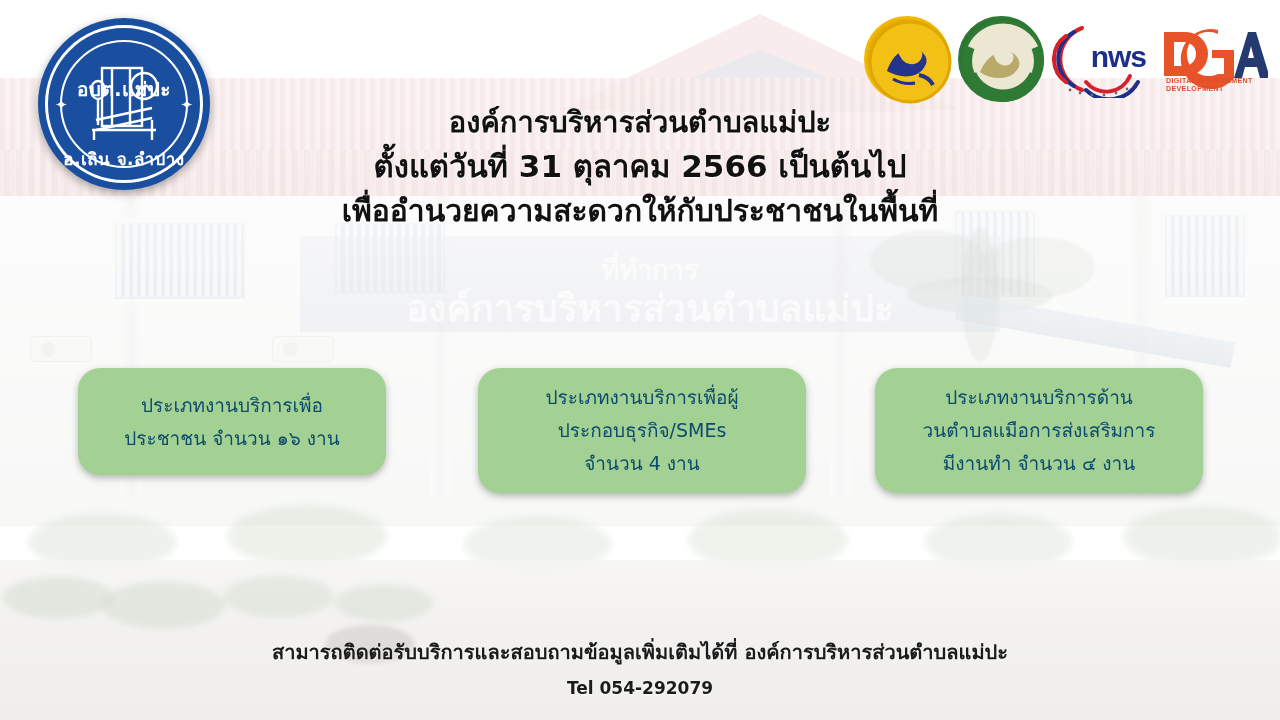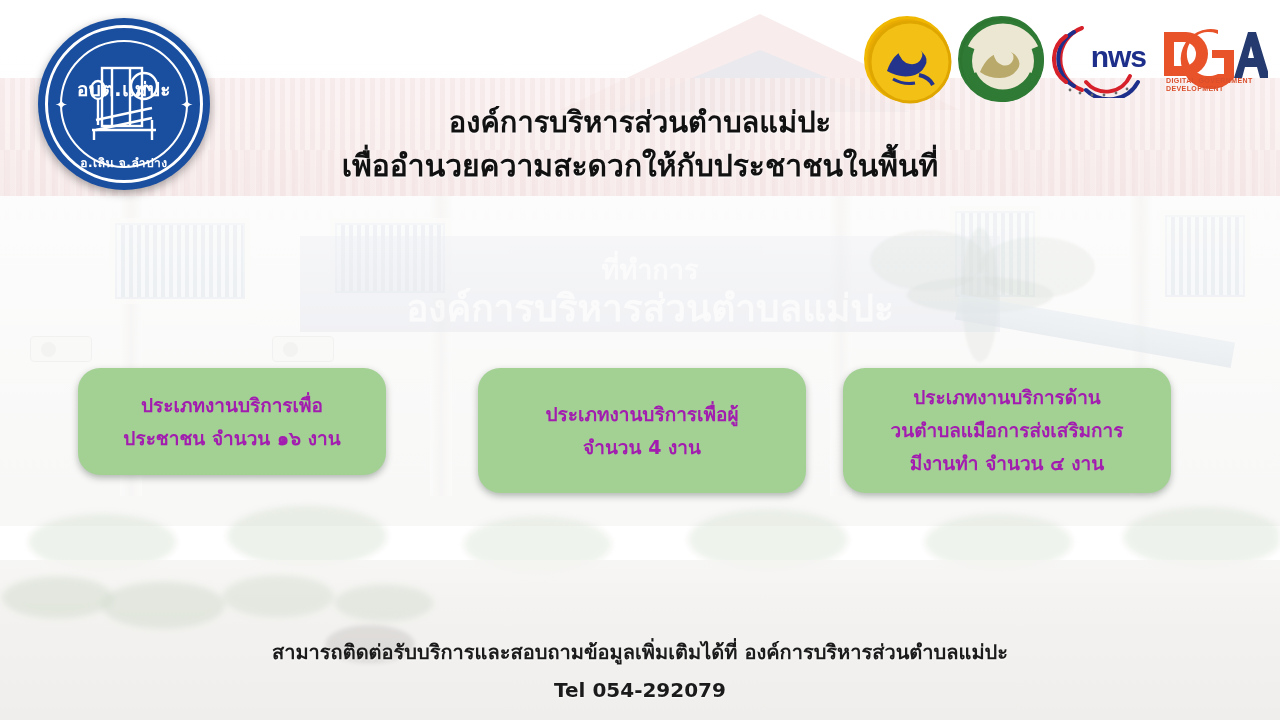--- a/index.html
+++ b/index.html
@@ -168,21 +168,21 @@
   }
   .seal .loom {
     position:absolute; left:44px; top:46px; width:84px; height:82px;
   }
   .seal-top-text, .seal-bot-text {
     position:absolute; left:0; width:172px; text-align:center;
     color:#ffffff; font-weight:700; letter-spacing:.5px;
     font-family:"DejaVu Sans","Liberation Sans",sans-serif;
   }
   .seal-top-text { top:22px; font-size:19px;margin-top:34px; }
-  .seal-bot-text { bottom:18px; font-size:12px; }
+  .seal-bot-text { bottom:18px; font-size:17px; }
   .seal-star { position:absolute; color:#fff; font-size:15px; top:78px; }
   .seal-star.l { left:17px; } .seal-star.r { right:17px; }
 
   .toplogos {
     position:absolute; right:12px; top:16px;
     display:flex; align-items:center; gap:8px;
   }
   .logo-thai-lion, .logo-green-seal {
     width:86px; height:86px; border-radius:50%; position:relative;
   }
@@ -222,28 +222,28 @@
   .headline .l4 { font-size:30px; margin-bottom:0; }
 
   
   .cards { position:absolute; left:0; top:368px; width:1280px; height:130px; }
   .card {
     position:absolute;
     background:#a3d194;
     border-radius:22px;
     box-shadow:0 3px 7px rgba(40,60,40,.35);
     display:flex; flex-direction:column; justify-content:center; align-items:center;
-    color:#a21caf;
-    font-family:"DejaVu Sans","Liberation Sans",sans-serif;
-    font-weight:700; font-size:19px; line-height:1.0;
+    color:#0c4a6e;
+    font-family:"DejaVu Sans","Liberation Sans",sans-serif;
+    font-weight:400; font-size:19px; line-height:1.0;
   }
   .card .row { padding:7px 0; white-space:nowrap; }
   .card-1 { left:78px;  top:0; width:308px; height:107px; }
   .card-2 { left:478px; top:0; width:328px; height:125px; }
-  .card-3 { left:843px; top:0; width:328px; height:125px; }
+  .card-3 { left:875px; top:0; width:328px; height:125px; }
 
   
   .banner {
     position:absolute; left:76px; top:520px; width:1128px; height:86px;
     background:#a6d3a0;
     box-shadow:0 3px 8px rgba(40,60,40,.35);
     display:flex; align-items:center; justify-content:center;
     color:#0d0d0d; font-weight:700; font-size:40px;
     font-family:"DejaVu Sans","Liberation Sans",sans-serif;
     white-space:nowrap;
@@ -251,21 +251,21 @@
 
   
   .footer {
     position:absolute; left:0; top:636px; width:1280px;
     text-align:center; color:#1b1b1b;
     font-family:"DejaVu Sans","Liberation Sans",sans-serif;
     font-weight:700;
     text-shadow:0 1px 2px rgba(255,255,255,.9);
   }
   .footer .f1 { font-size:20px; margin-bottom:10px; }
-  .footer .f2 { font-size:20px; }
+  .footer .f2 { font-size:17px; }
 </style>
 </head>
 <body>
 
 <div class="poster">
 
   <div class="bg-photo">
     <div class="bg-sky"></div>
     <div class="bg-gable"></div>
     <div class="bg-gable-in"></div>
@@ -375,32 +375,34 @@
         <path d="M18 20 h10 a12 12 0 0 1 0 24 h-10 z" fill="#ffffff"></path>
         <path d="M62 12 a22 22 0 1 0 0 40 h6 v-16 h-12 v-8 h22 v28 a30 30 0 1 1 -16 -48 z" fill="#e8532a"></path>
         <path d="M78 56 L92 10 h8 l14 46 h-10 l-3 -11 h-12 l-3 11 z M92 36 h6 l-3 -12 z" fill="#253a6e"></path>
       </svg>
       <span class="dga-sub">DIGITAL GOVERNMENT DEVELOPMENT</span>
     </div>
   </div>
 
   <div class="headline">
     <div class="l l1">องค์การบริหารส่วนตำบลแม่ปะ</div>
+    <div class="l l3">ตั้งแต่วันที่ 31 ตุลาคม 2566 เป็นต้นไป</div>
     <div class="l l4">เพื่ออำนวยความสะดวกให้กับประชาชนในพื้นที่</div>
   </div>
 
   <div class="cards">
 
     <div class="card card-1">
       <div class="row">ประเภทงานบริการเพื่อ</div>
       <div class="row">ประชาชน จำนวน ๑๖ งาน</div>
     </div>
 
     <div class="card card-2">
       <div class="row">ประเภทงานบริการเพื่อผู้</div>
+      <div class="row">ประกอบธุรกิจ/SMEs</div>
       <div class="row">จำนวน 4 งาน</div>
     </div>
 
     <div class="card card-3">
       <div class="row">ประเภทงานบริการด้าน</div>
       <div class="row">วนตำบลแมือการส่งเสริมการ</div>
       <div class="row">มีงานทำ จำนวน ๔ งาน</div>
     </div>
   </div>
 

